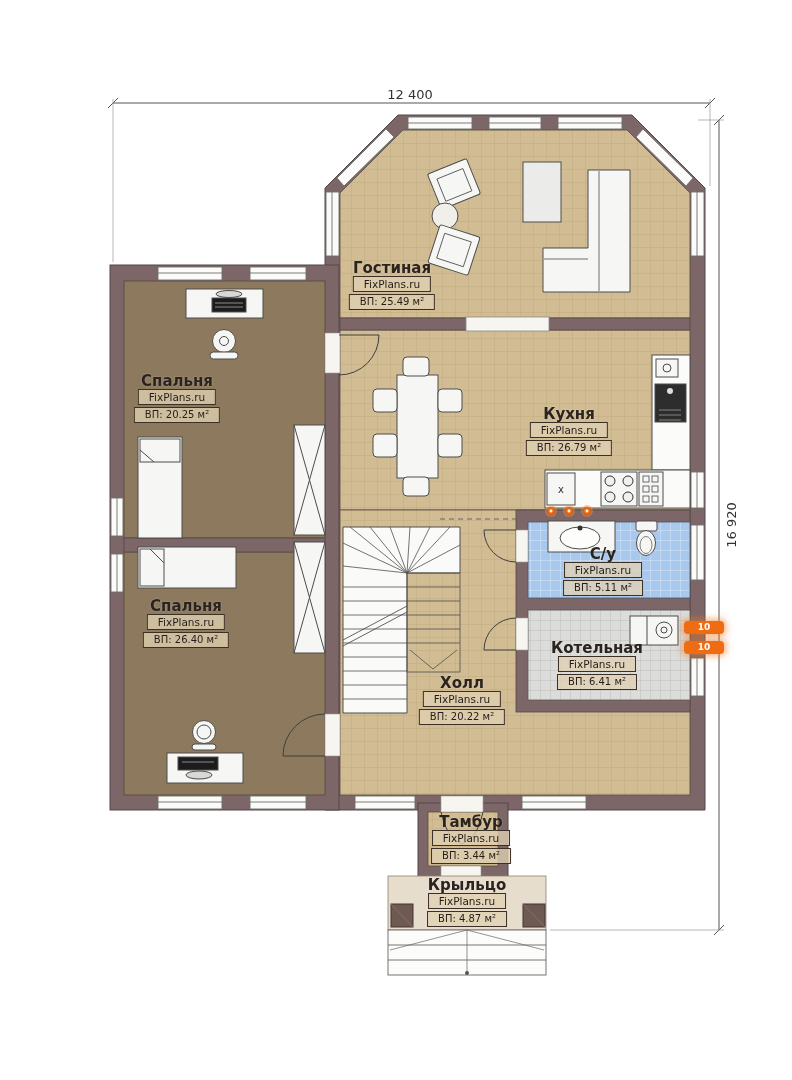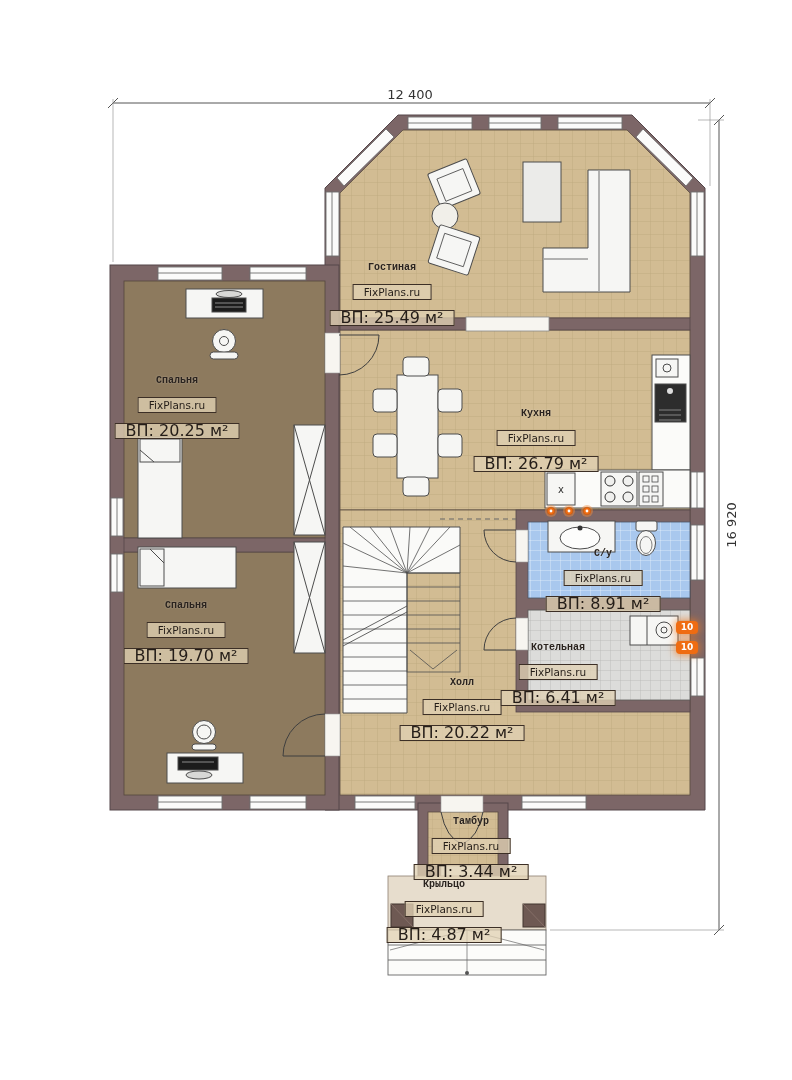--- a/index.html
+++ b/index.html
@@ -3,29 +3,29 @@
 <meta charset="utf-8">
 <style>
   html,body{margin:0;padding:0;background:#fff;}
   .stage{position:relative;width:792px;height:1080px;background:#ffffff;overflow:hidden;
          font-family:"DejaVu Sans","Liberation Sans",sans-serif;}
   .stage svg{position:absolute;left:0;top:0;}
   .dim{position:absolute;font-size:13px;color:#333;white-space:nowrap;z-index:6;}
   .dim-top{transform:translateX(-50%);}
   .dim-right{transform:translate(-50%,-50%) rotate(-90deg);}
   .room-label{position:absolute;transform:translateX(-50%);text-align:center;z-index:5;}
-  .room-name{font-weight:bold;font-size:10px;color:#2a231e;line-height:12px;margin-bottom:1px;
-             text-shadow:0 0 2px rgba(255,255,255,0.35);font-family:Liberation Mono, monospace;}
-  .label-box{display:block;width:max-content;margin:10px auto 0;border:1.5px solid #3c2f26;
+  .room-name{font-weight:bold;font-size:15px;color:#2a231e;line-height:12px;margin-bottom:1px;
+             text-shadow:0 0 2px rgba(255,255,255,0.35);}
+  .label-box{display:block;width:max-content;margin:2px auto 0;border:1.5px solid #3c2f26;
              background:rgba(224,209,180,0.78);padding:0 10px;font-size:10.5px;color:#241d18;
              line-height:14px;white-space:nowrap;}
-  .label-box.area{font-size:16px;}
-  .rad{position:absolute;width:22px;height:13px;background:#ef6c12;border-radius:4px;color:#fff;
+  .label-box.area{font-size:10px;}
+  .rad{position:absolute;width:40px;height:13px;background:#ef6c12;border-radius:4px;color:#fff;
        font-size:9px;font-weight:bold;text-align:center;line-height:13px;z-index:4;
-       box-shadow:0 0 7px 2px rgba(240,120,30,0.6);}
+       box-shadow:0 0 7px 2px rgba(240,120,30,0.6);margin-left:8px;}
 </style>
 </head>
 <body>
 
 <div class="stage">
 
 <svg width="792" height="1080" viewBox="0 0 792 1080">
   <defs>
     <pattern id="tileTan" width="13" height="13" patternUnits="userSpaceOnUse">
       <rect width="13" height="13" fill="#d2bc93"></rect>
@@ -293,56 +293,56 @@
 </svg>
 
 <div class="dim dim-top" style="left:410px;top:87px">12 400</div>
 <div class="dim dim-right" style="left:731px;top:525px">16 920</div>
 
 <div class="room-label" style="left:392px;top:262px">
   <div class="room-name">Гостиная</div>
   <div class="label-box">FixPlans.ru</div>
   <div class="label-box area">ВП: 25.49 м²</div>
 </div>
-<div class="room-label" style="left:536px;top:408px">
+<div class="room-label" style="left:569px;top:408px">
   <div class="room-name">Кухня</div>
   <div class="label-box">FixPlans.ru</div>
   <div class="label-box area">ВП: 26.79 м²</div>
 </div>
 <div class="room-label" style="left:177px;top:375px">
   <div class="room-name">Спальня</div>
   <div class="label-box">FixPlans.ru</div>
   <div class="label-box area">ВП: 20.25 м²</div>
 </div>
 <div class="room-label" style="left:186px;top:600px">
   <div class="room-name">Спальня</div>
   <div class="label-box">FixPlans.ru</div>
-  <div class="label-box area">ВП: 19.70 м²</div>
+  <div class="label-box area">ВП: 26.40 м²</div>
 </div>
 <div class="room-label" style="left:462px;top:677px">
   <div class="room-name">Холл</div>
   <div class="label-box">FixPlans.ru</div>
   <div class="label-box area">ВП: 20.22 м²</div>
 </div>
 <div class="room-label" style="left:603px;top:548px">
   <div class="room-name">С/у</div>
   <div class="label-box">FixPlans.ru</div>
-  <div class="label-box area">ВП: 8.91 м²</div>
-</div>
-<div class="room-label" style="left:558px;top:642px">
+  <div class="label-box area">ВП: 5.11 м²</div>
+</div>
+<div class="room-label" style="left:597px;top:642px">
   <div class="room-name">Котельная</div>
   <div class="label-box">FixPlans.ru</div>
   <div class="label-box area">ВП: 6.41 м²</div>
 </div>
 <div class="room-label" style="left:471px;top:816px">
   <div class="room-name">Тамбур</div>
   <div class="label-box">FixPlans.ru</div>
   <div class="label-box area">ВП: 3.44 м²</div>
 </div>
-<div class="room-label" style="left:444px;top:879px">
+<div class="room-label" style="left:467px;top:879px">
   <div class="room-name">Крыльцо</div>
   <div class="label-box">FixPlans.ru</div>
   <div class="label-box area">ВП: 4.87 м²</div>
 </div>
 
 <div class="rad" style="left:676px;top:621px">10</div>
 <div class="rad" style="left:676px;top:641px">10</div>
 
 </div>
 

